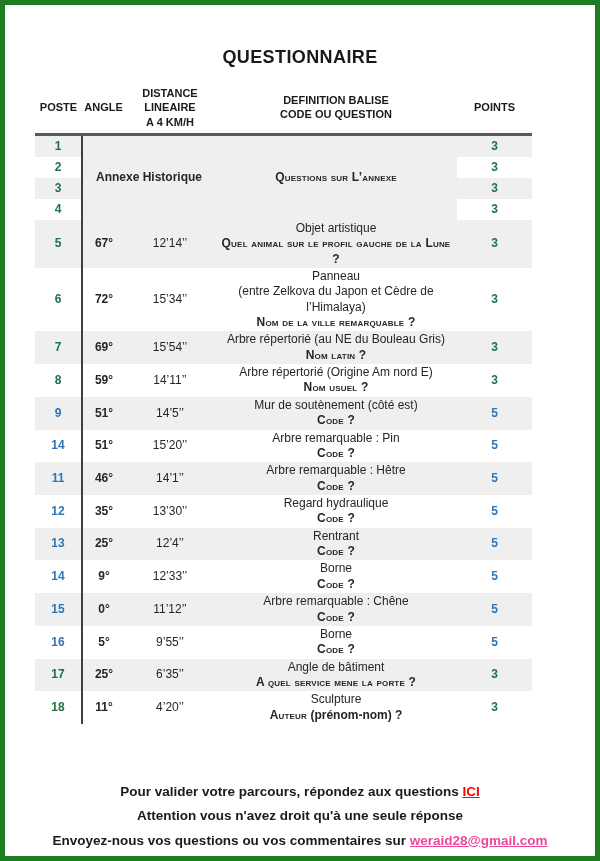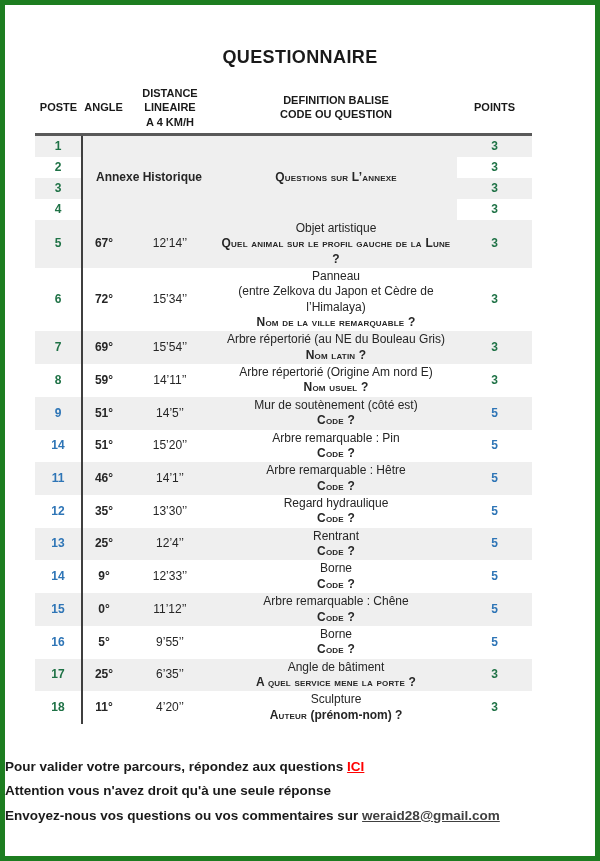--- a/index.html
+++ b/index.html
@@ -68,29 +68,29 @@
 
   .row-title { white-space: pre-line; }
   .sc {
     font-variant: small-caps;
     font-weight: bold;
     letter-spacing: 0.2px;
   }
   .q-tail { font-weight: bold; }
 
   .footer {
-    margin-top: 31px;
-    text-align: left;
+    margin-top: 56px;
+    text-align: center;
     font-size: 13.5px;
     font-weight: bold;
     line-height: 1.8;
     color: #1a1a1a;
   }
   a.link-red { color: #ff0000; text-decoration: underline; cursor: pointer; }
-  a.link-blue { color: #404040; text-decoration: underline; cursor: pointer; }
+  a.link-blue { color: #ec4899; text-decoration: underline; cursor: pointer; }
 </style>
 </head>
 <body>
 
 <div class="page">
 
   <div class="page-title">QUESTIONNAIRE</div>
 
   <table class="qtable">
     <colgroup>

